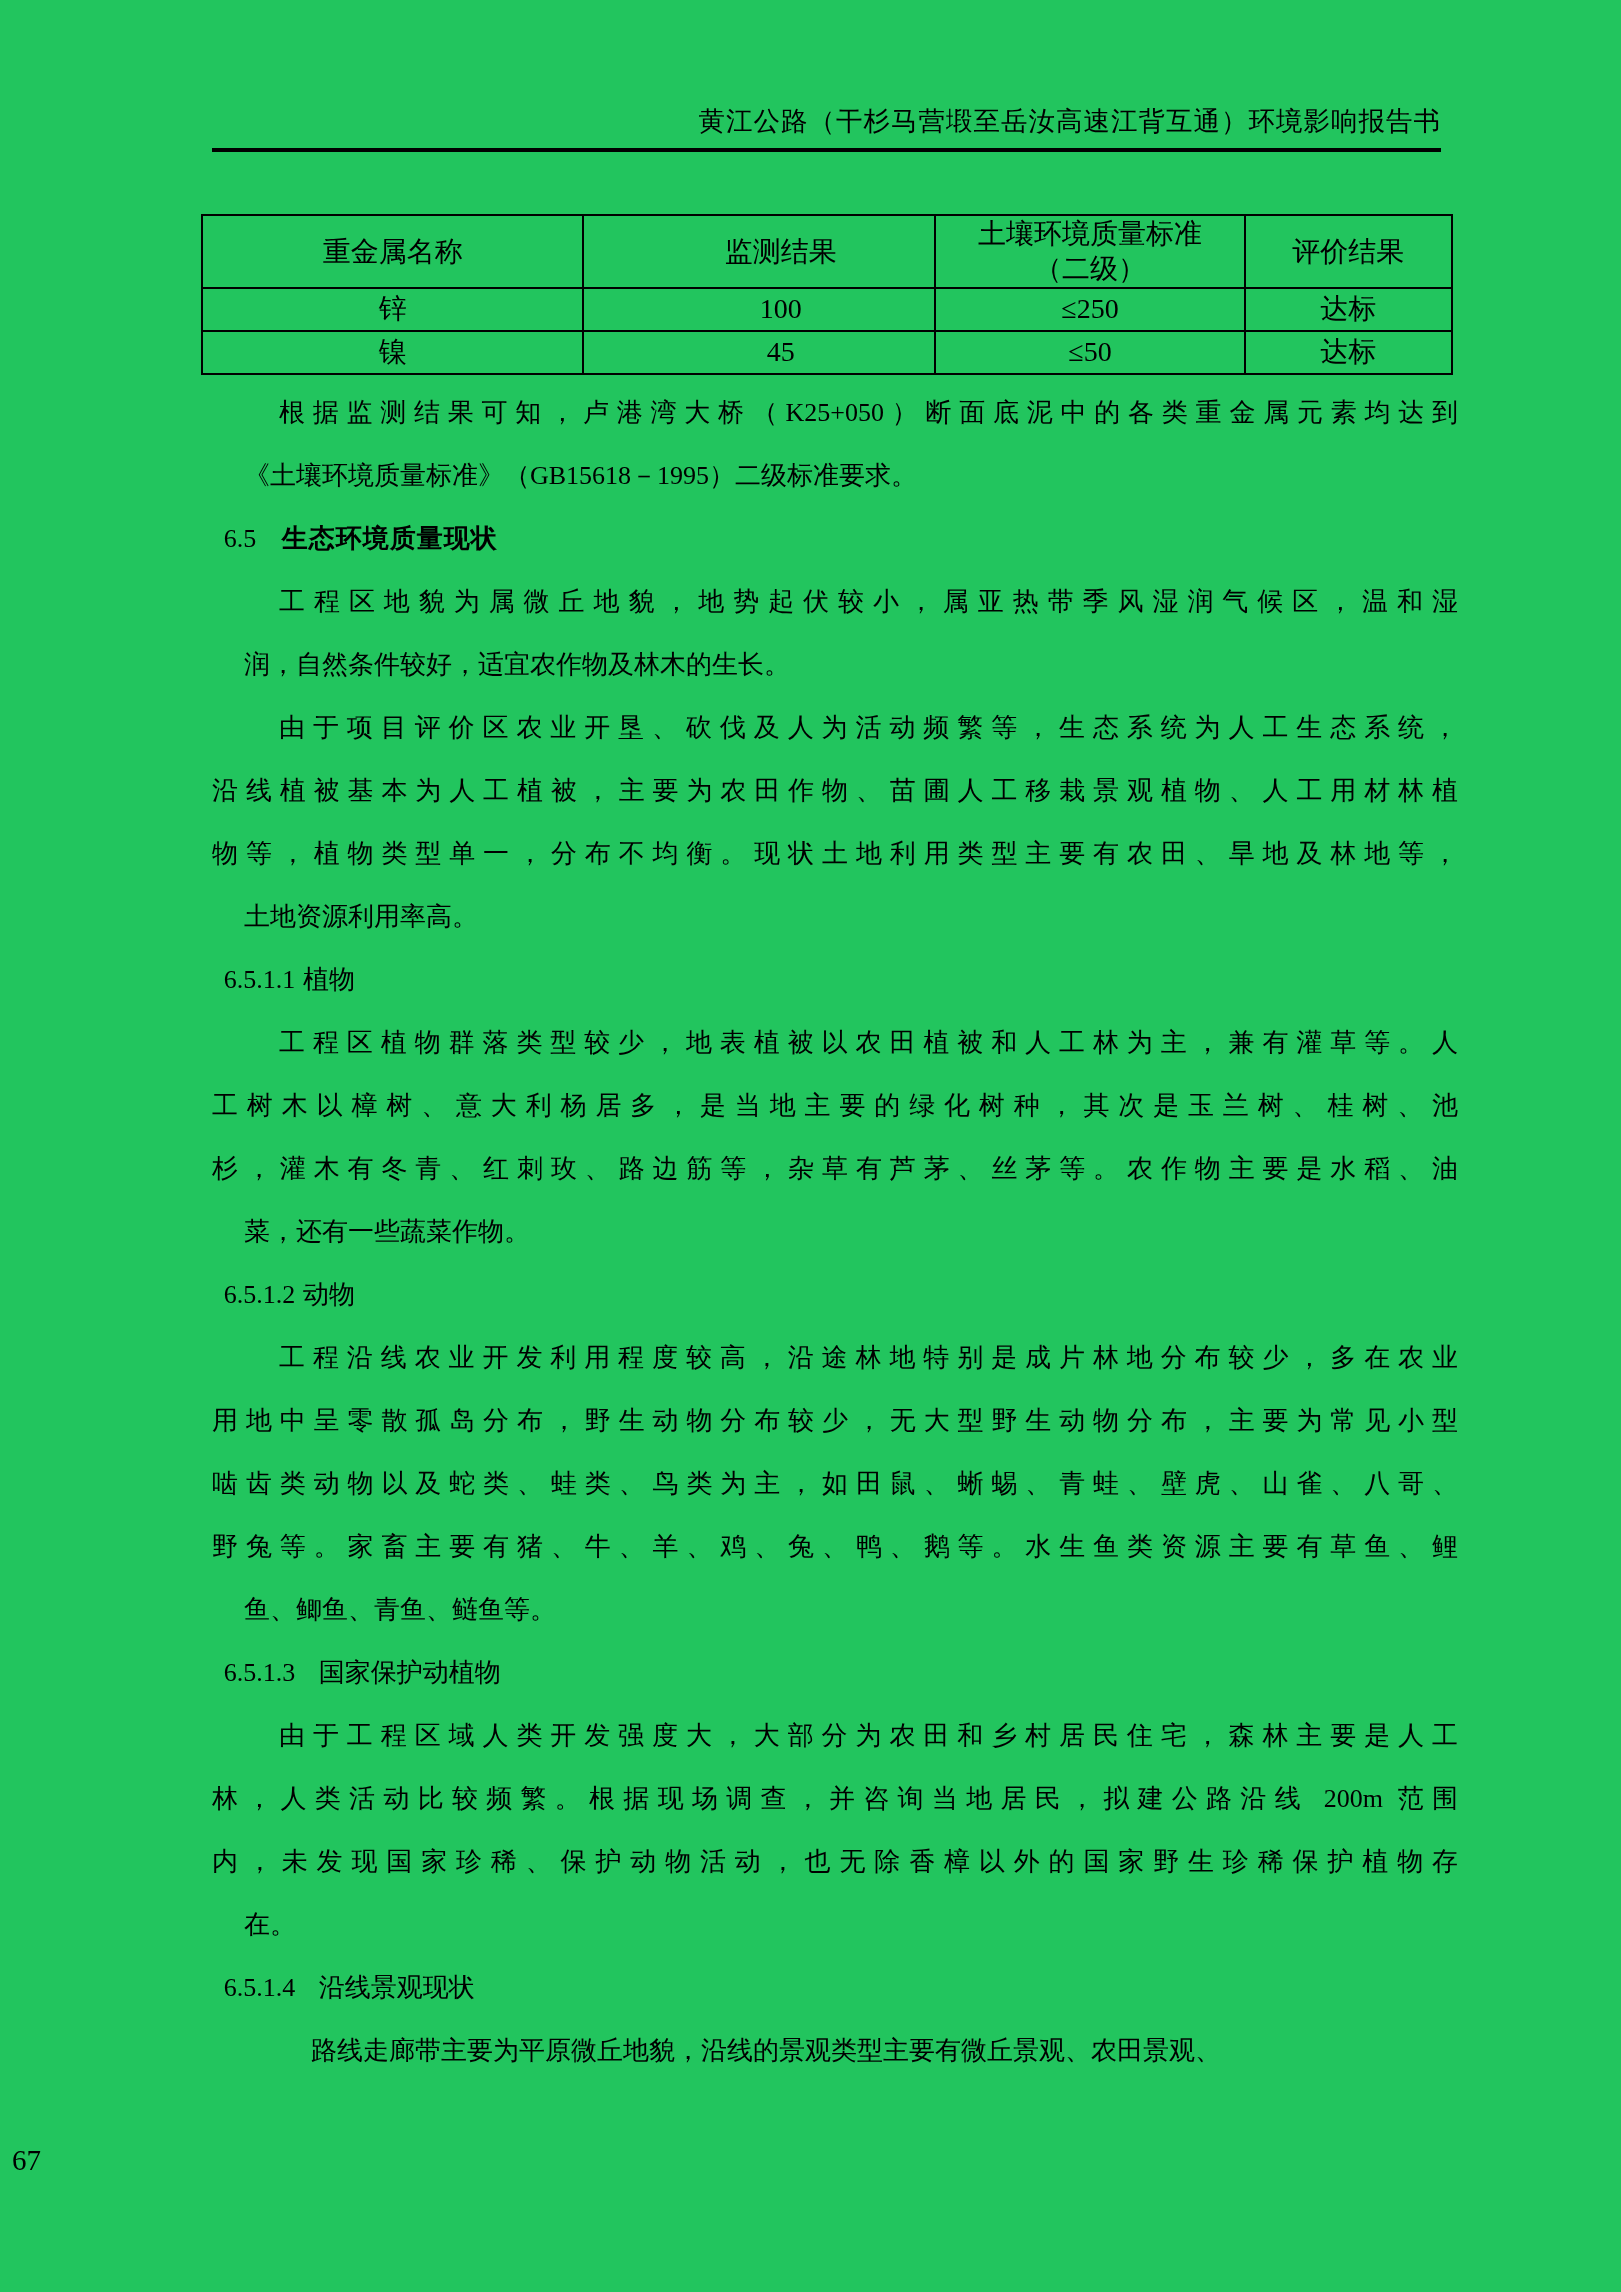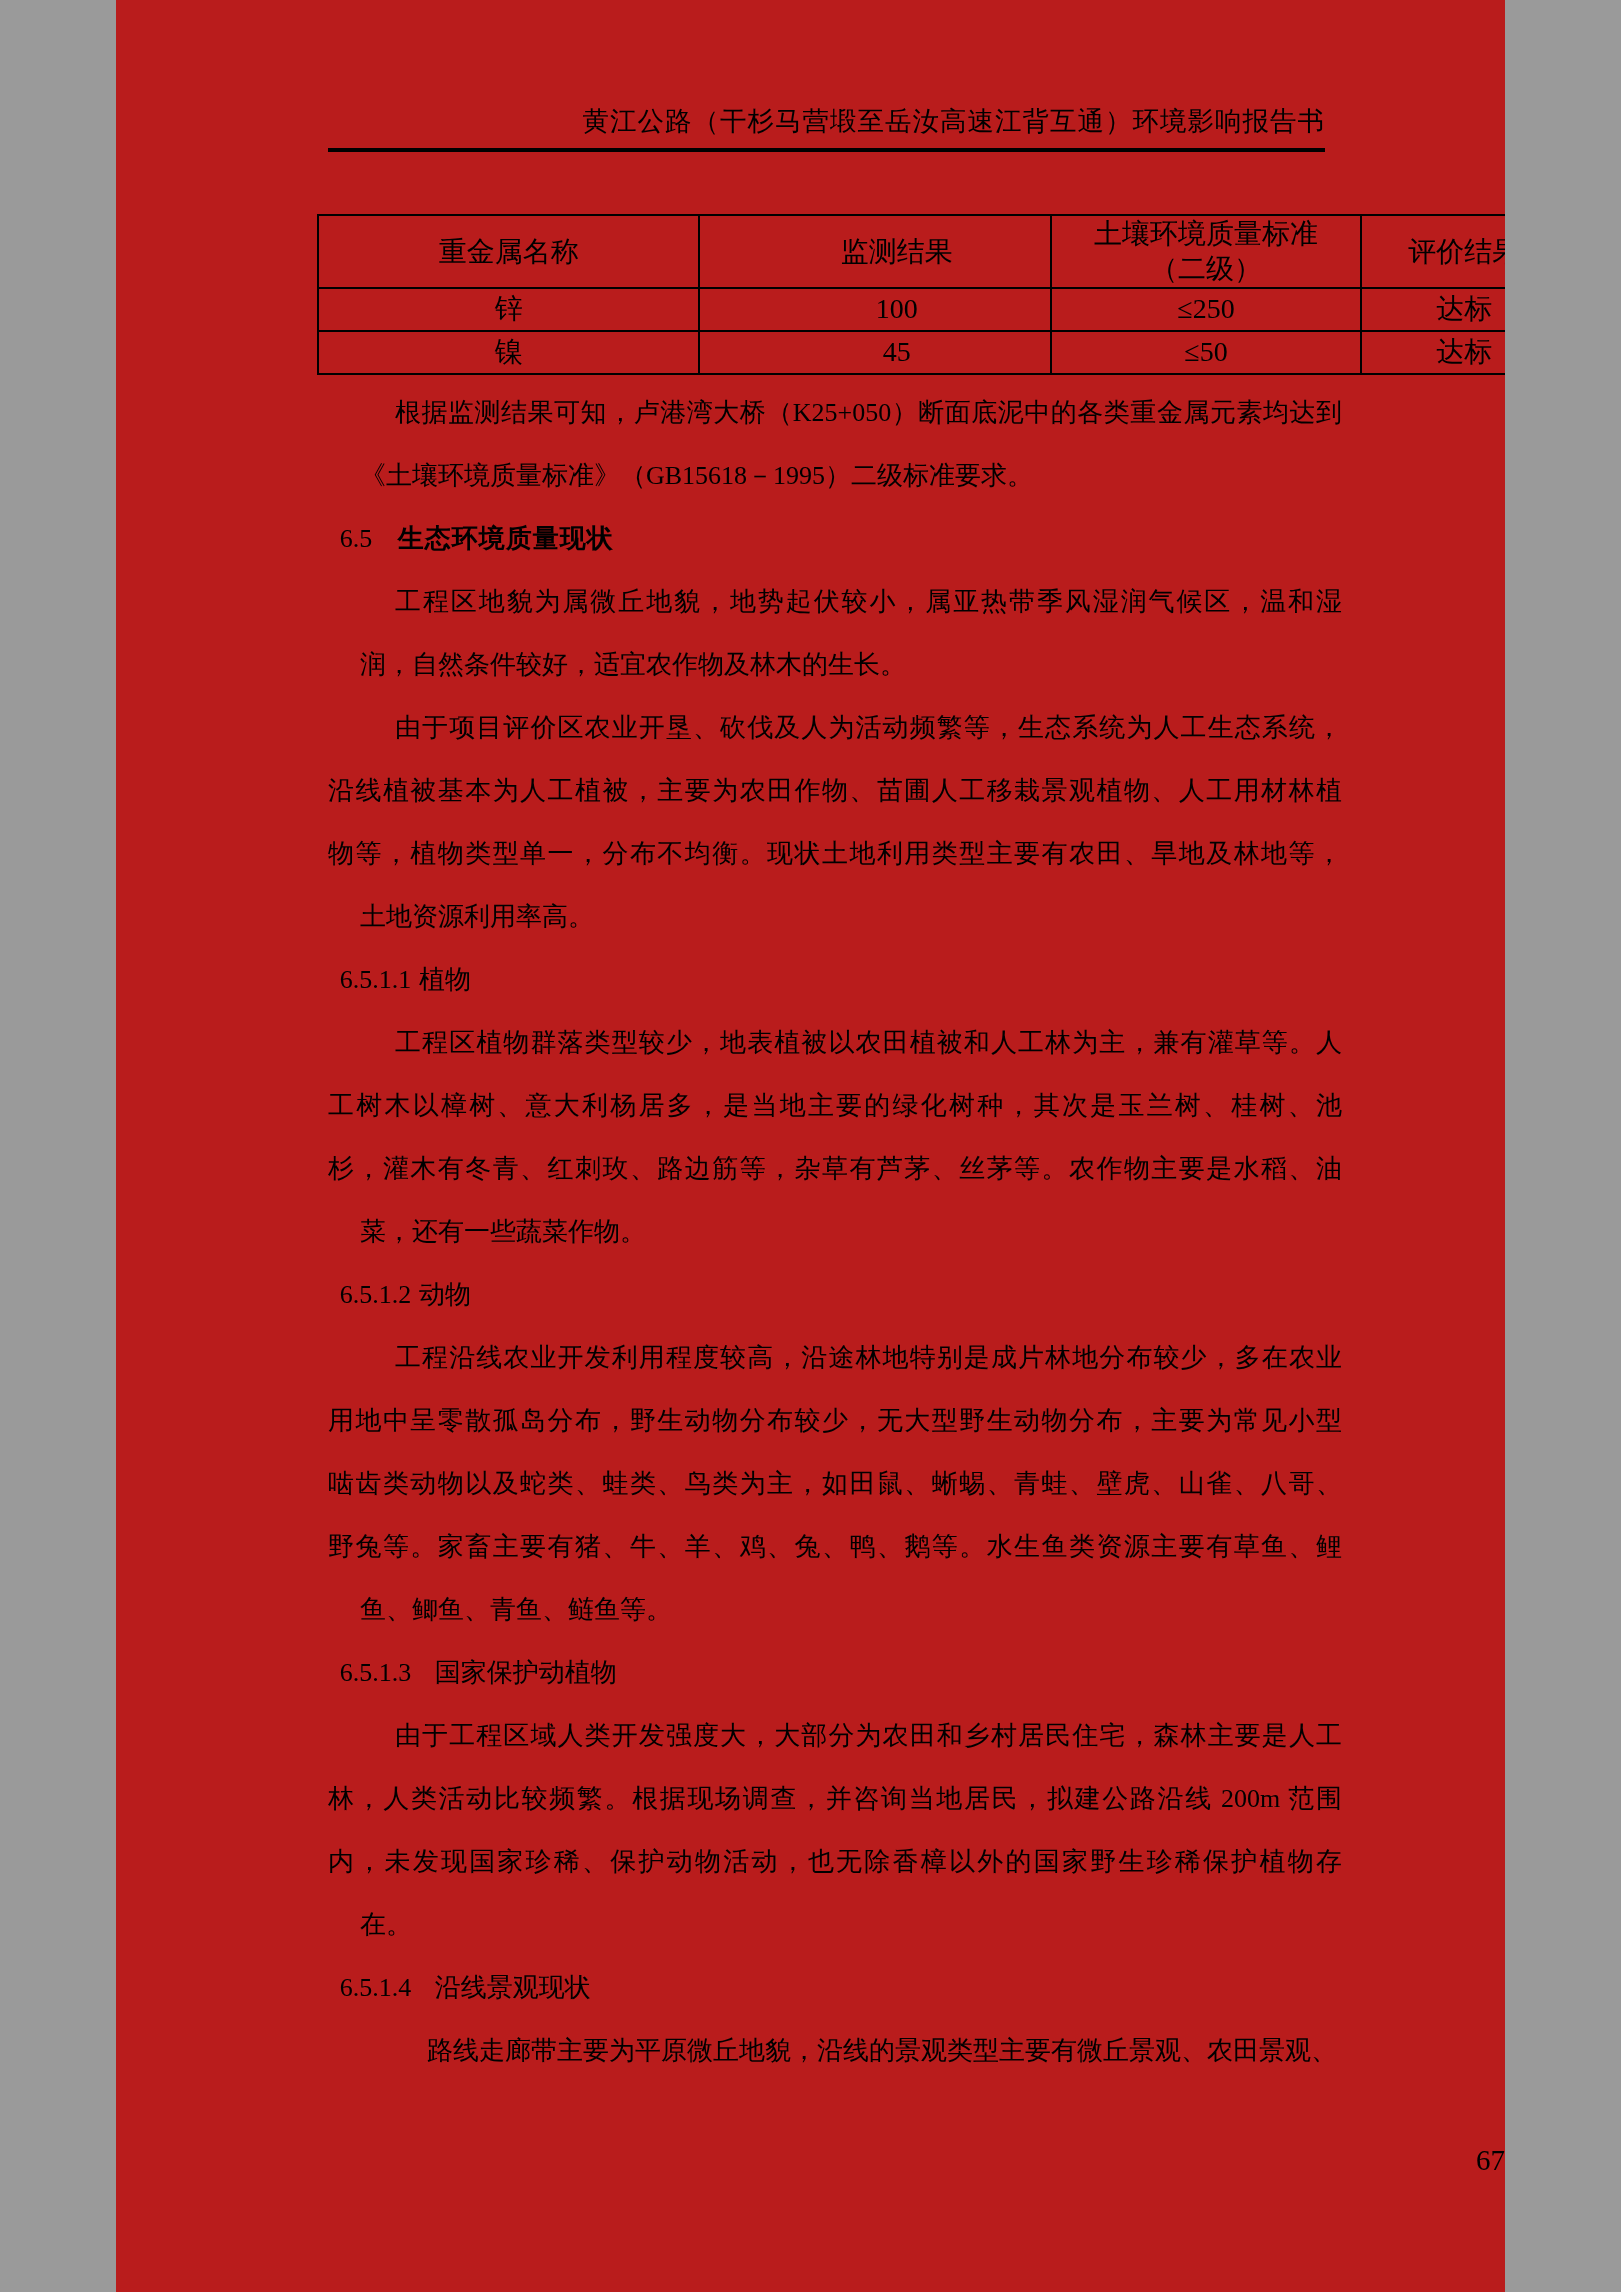--- a/index.html
+++ b/index.html
@@ -1,21 +1,21 @@
 <!DOCTYPE html>
 <html><head>
 <meta charset="utf-8">
 <style>
   html, body { margin: 0; padding: 0; background: #9a9a9a; }
   .page {
     position: relative;
-    width: 1389px;
+    width: 1621px;
     height: 2293px;
     margin: 0 auto;
-    background: #b91c1c;
+    background: #22c55e;
     color: #000000;
     font-family: "Liberation Serif", "DejaVu Serif", serif;
     overflow: hidden;
   }
 
   
   .header { padding-top: 104px; }
   .header-title {
     margin: 0 180px 0 212px;
     text-align: right;
@@ -84,24 +84,24 @@
     font-weight: bold;
     font-family: "Liberation Sans", "DejaVu Sans", sans-serif;
     letter-spacing: 1px;
   }
   .heading.l2 .num { margin-right: 7.8px; }
   .heading.l2.gap-wide .num { margin-right: 23.5px; }
 
   
   .footer {
     position: absolute;
-    left: 0;
+    left: 12px;
     right: 0;
     top: 2141px;
-    text-align: right;
+    text-align: left;
     font-size: 29px;
     line-height: 39px;
   }
 </style>
 </head>
 <body>
 
 <div class="page">
 
   <div class="header">

